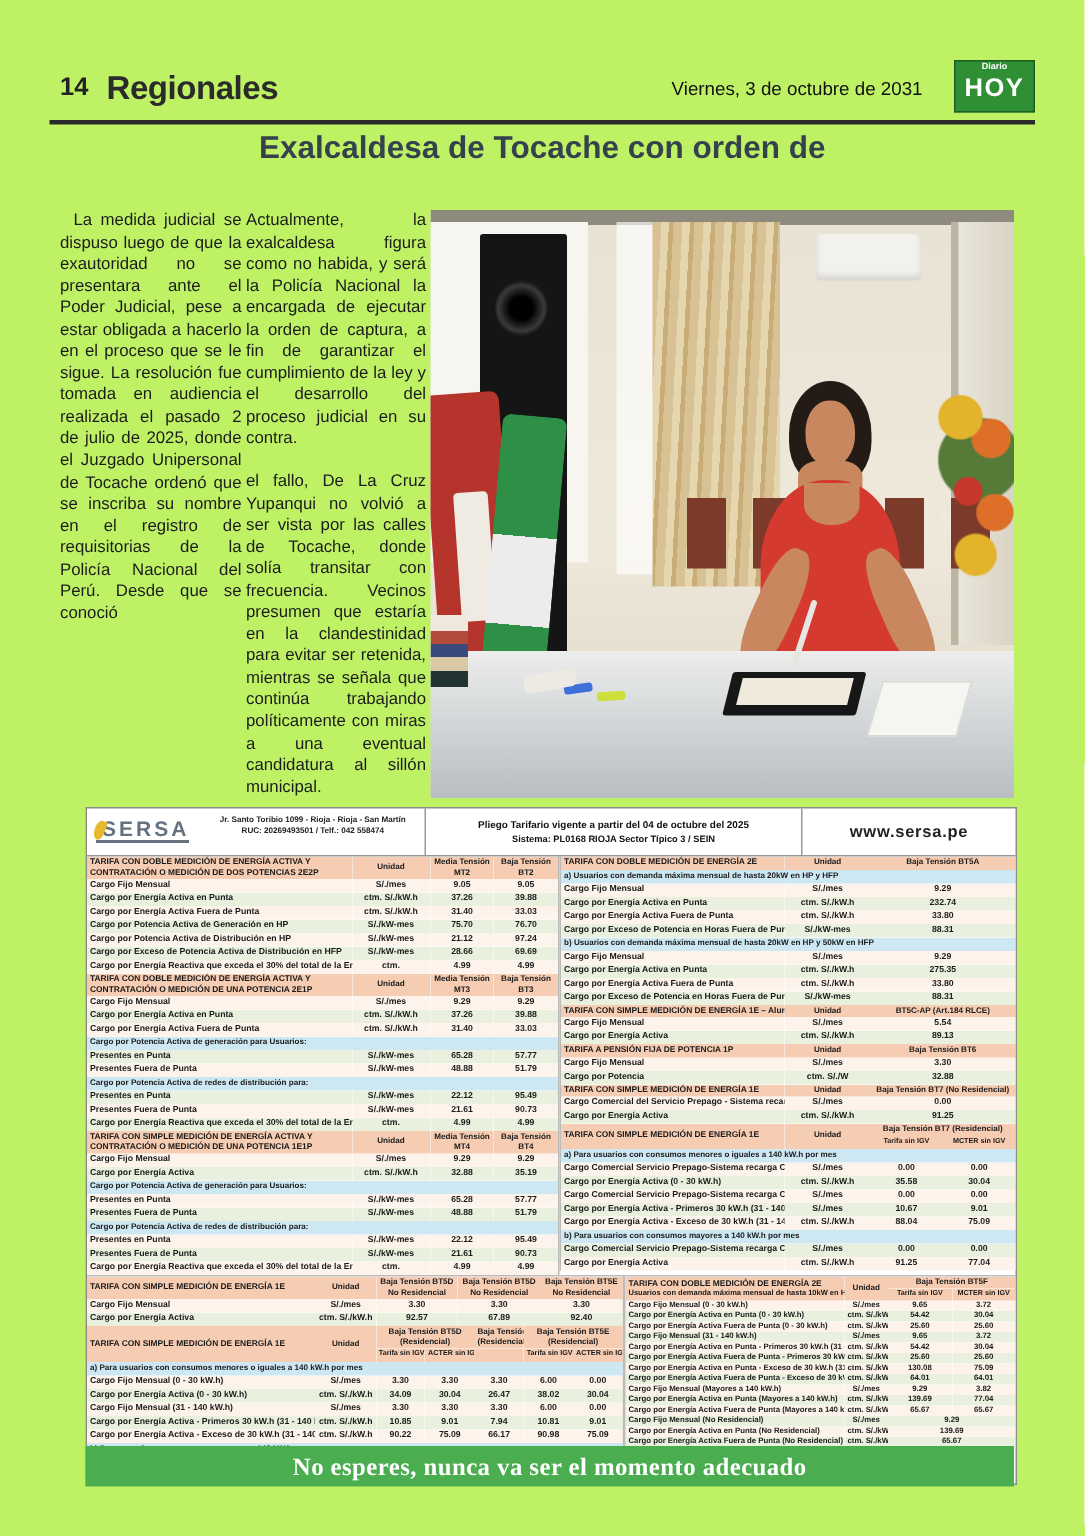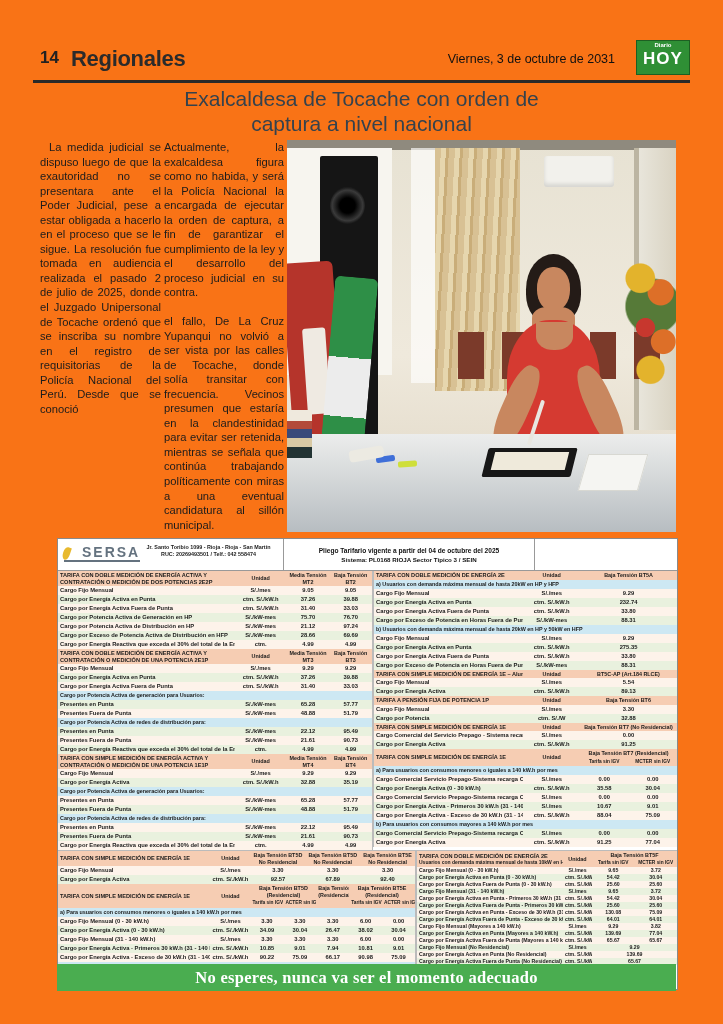--- a/index.html
+++ b/index.html
@@ -1,32 +1,32 @@
 <!DOCTYPE html>
 <html><head>
 <meta charset="utf-8">
 <style>
   html,body{margin:0;padding:0;background:#fff;}
-  #page{position:relative;width:723px;height:1024px;margin:0 auto;background:#f97316;
+  #page{position:relative;width:723px;height:1024px;margin:0 auto;background:#bef264;
         font-family:"Liberation Sans",sans-serif;overflow:hidden;}
 
   
   #hdr{position:absolute;left:33px;right:33px;top:42px;height:36px;}
   .pgnum{position:absolute;left:7px;top:6px;font-size:17px;font-weight:bold;color:#222;}
   .secname{position:absolute;left:38px;top:4px;font-size:22px;font-weight:bold;color:#2b2b2b;letter-spacing:-0.3px;}
   .dateline{position:absolute;right:75px;top:10px;font-size:12.5px;color:#111;}
   .hoylogo{position:absolute;right:0;top:-2px;width:52px;height:33px;background:#2f8f35;
            border:1px solid #1d5f22;text-align:center;color:#fff;}
   .hoylogo .t{font-size:6px;line-height:8px;font-weight:bold;}
   .hoylogo .m{font-size:17px;line-height:20px;font-weight:bold;letter-spacing:1px;}
   #rule{position:absolute;left:33px;right:33px;top:80px;height:3px;background:#2a2a2a;}
 
   
   #headline{position:absolute;left:90px;right:90px;top:86px;text-align:center;
-            font-size:21px;line-height:25px;font-weight:normal;color:#35424d;}
+            font-size:21px;line-height:25px;font-weight:bold;color:#35424d;}
 
   
   .newscol{position:absolute;top:140px;width:121px;font-size:11.2px;line-height:14.55px;
            text-align:justify;color:#1c1c1c;}
   #col1{left:40px;} #col2{left:164px;width:120px;}
   .newscol p{margin:0 0 14px 0;}
   #col1 p:first-child{text-indent:9px;}
 
   
   #photo{position:absolute;left:287px;top:140px;width:389px;height:392px;overflow:hidden;
@@ -81,21 +81,21 @@
   #tariff{position:absolute;left:57px;top:538px;width:619px;border:1px solid #8a8a8a;background:#fff;}
   #sersaband{display:flex;height:31px;border-bottom:1px solid #999;}
   #sersaband .c1{width:225px;position:relative;}
   #sersaband .c2{width:250px;border-left:1px solid #999;border-right:1px solid #999;text-align:center;
                  display:flex;flex-direction:column;justify-content:center;gap:2px;}
   #sersaband .c3{flex:1;display:flex;align-items:center;justify-content:center;}
   .slogo{position:absolute;left:6px;top:5px;font-size:14px;font-weight:bold;letter-spacing:2px;color:#64727f;
          border-bottom:2px solid #64727f;line-height:16px;}
   .sflame{position:absolute;left:-1px;top:3px;width:7px;height:13px;background:#e8b92e;
           border-radius:60% 0 60% 60%;transform:rotate(18deg);}
-  .slogo span{padding-left:18px;}
+  .slogo span{padding-left:4px;}
   .saddr{position:absolute;left:78px;top:5px;width:145px;font-size:5.4px;line-height:7px;font-weight:bold;
          color:#222;text-align:center;}
   .pl1{font-size:6.6px;font-weight:bold;color:#111;}
   .pl2{font-size:6.2px;font-weight:bold;color:#111;}
   .sweb{font-size:11px;font-weight:bold;color:#222;letter-spacing:0.5px;}
 
   #mainband{display:flex;align-items:flex-start;}
   #tleft{width:314px;border-right:1px solid #bbb;}
   #tright{flex:1;border-left:1px solid #bbb;}
   #bottomband{display:flex;align-items:flex-start;border-top:1px solid #bbb;}
@@ -133,21 +133,20 @@
     <span class="dateline">Viernes, 3 de octubre de 2031</span>
     <div class="hoylogo">
       <div class="t">Diario</div>
       <div class="m">HOY</div>
     </div>
   </div>
   <div id="rule"></div>
 
   <div id="headline">
     <div>Exalcaldesa de Tocache con orden de</div>
-    <div>captura a nivel nacional</div>
   </div>
 
   <div id="col1" class="newscol">
     <p>La medida judicial se dispuso luego de que la exautoridad no se presentara ante el Poder Judicial, pese a estar obligada a hacerlo en el proceso que se le sigue. La resolución fue tomada en audiencia realizada el pasado 2 de julio de 2025, donde el Juzgado Unipersonal de Tocache ordenó que se inscriba su nombre en el registro de requisitorias de la Policía Nacional del Perú. Desde que se conoció</p>
   </div>
   <div id="col2" class="newscol">
     <p>Actualmente, la exalcaldesa figura como no habida, y será la Policía Nacional la encargada de ejecutar la orden de captura, a fin de garantizar el cumplimiento de la ley y el desarrollo del proceso judicial en su contra.</p>
     <p>el fallo, De La Cruz Yupanqui no volvió a ser vista por las calles de Tocache, donde solía transitar con frecuencia. Vecinos presumen que estaría en la clandestinidad para evitar ser retenida, mientras se señala que continúa trabajando políticamente con miras a una eventual candidatura al sillón municipal.</p>
   </div>
 
@@ -194,20 +193,23 @@
         </div>
         <div class="saddr">
           <div>Jr. Santo Toribio 1099 - Rioja - Rioja - San Martín</div>
           <div>RUC: 20269493501 / Telf.: 042 558474</div>
         </div>
       </div>
       <div class="c2">
         <div class="pl1">Pliego Tarifario vigente a partir del 04 de octubre del 2025</div>
         <div class="pl2">Sistema: PL0168 RIOJA   Sector Típico 3 / SEIN</div>
       </div>
+      <div class="c3">
+        <span class="sweb">www.sersa.pe</span>
+      </div>
     </div>
     <div id="mainband">
       <div id="tleft">
           <table class="tf">
             <colgroup>
               <col style="width: 176px;">
               <col style="width: 52px;">
               <col style="width: 42.5px;">
               <col style="width: 42.5px;">
             </colgroup>

